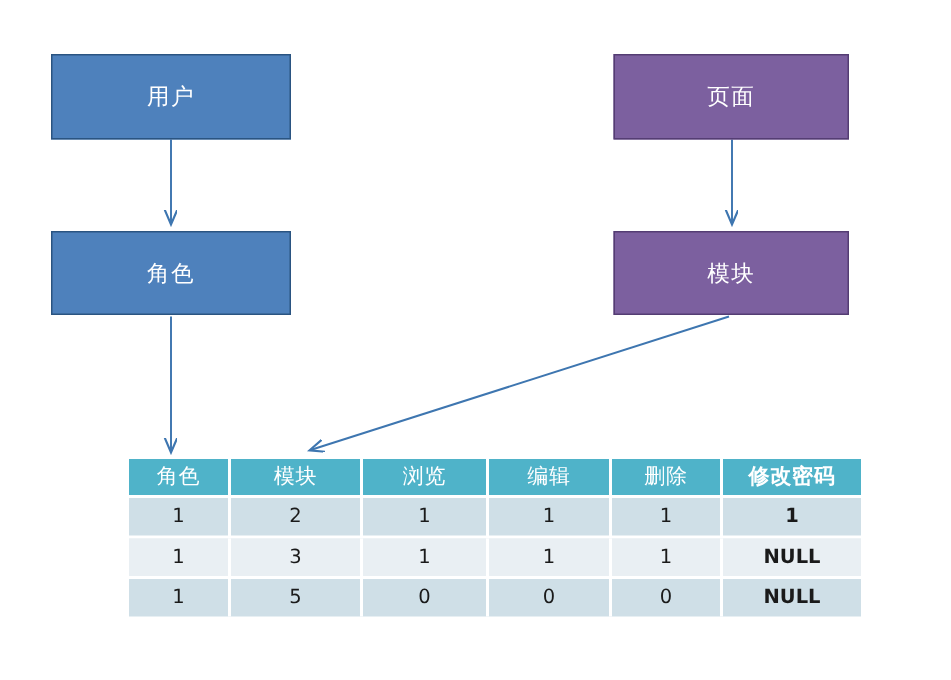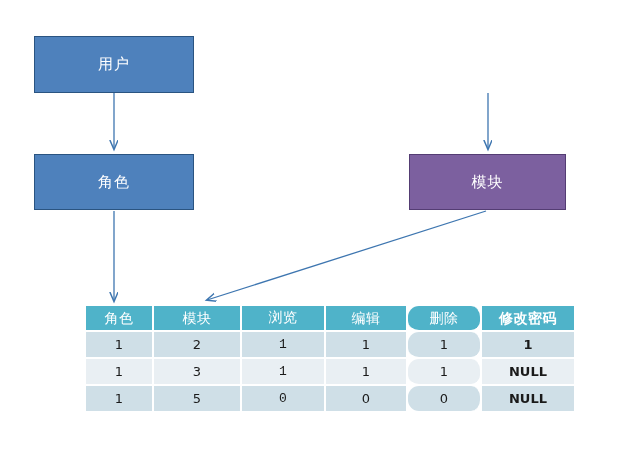--- a/index.html
+++ b/index.html
@@ -97,23 +97,23 @@
     color: #1a1a1a;
     font-size: 13px;
   }
 
   #perm-table tbody tr.row-odd  td { background: #CFDFE7; }
   #perm-table tbody tr.row-even td { background: #E9EFF3; }
   #perm-table tbody tr:last-child td { border-bottom: none; }
 
   .col-0 { width: 66px; }
   .col-1 { width: 86px; }
-  .col-2 { width: 82px; font-family: Liberation Mono, monospace; }
+  .col-2 { width: 82px; }
   .col-3 { width: 80px; }
-  .col-4 { width: 72px; border-radius: 11px; }
+  .col-4 { width: 72px; }
   .col-5 { width: 92px; }
 </style>
 </head>
 <body>
 
 <div id="diagram-canvas">
 
   <svg class="svg-layer" viewBox="0 0 634 453" width="634" height="453" xmlns="http://www.w3.org/2000/svg">
     <defs>
       <marker id="arrowhead" markerWidth="9" markerHeight="9" refX="7" refY="3.2" orient="auto" markerUnits="strokeWidth">
@@ -139,20 +139,23 @@
   </svg>
 
   <div class="node-box node-blue" id="node-user">
     <span>用户</span>
   </div>
 
   <div class="node-box node-blue" id="node-role">
     <span>角色</span>
   </div>
 
+  <div class="node-box node-purple" id="node-page">
+    <span>页面</span>
+  </div>
 
   <div class="node-box node-purple" id="node-module">
     <span>模块</span>
   </div>
 
   <table id="perm-table">
     <thead>
       <tr>
         <th class="col-0">角色</th>
         <th class="col-1">模块</th>

